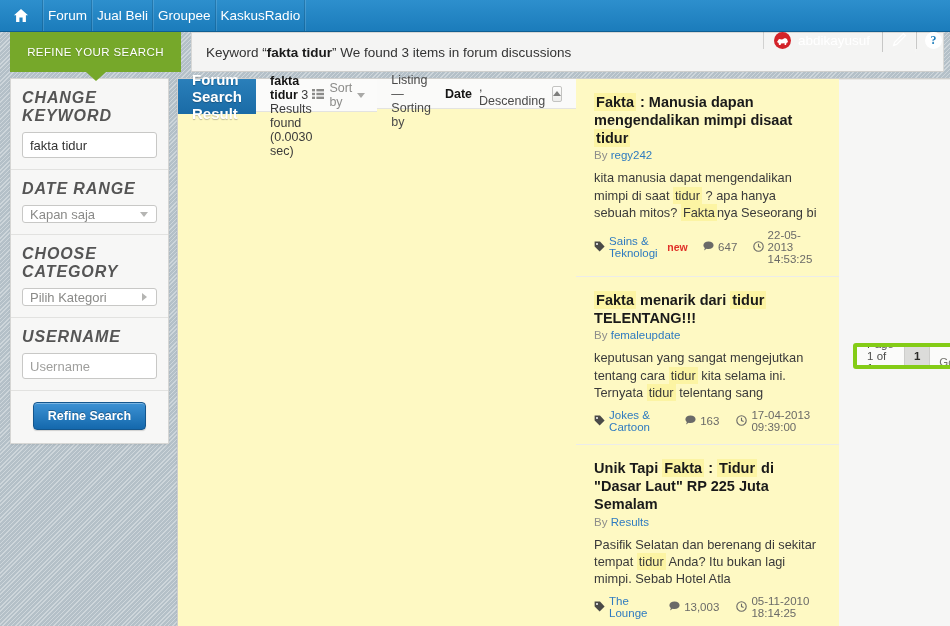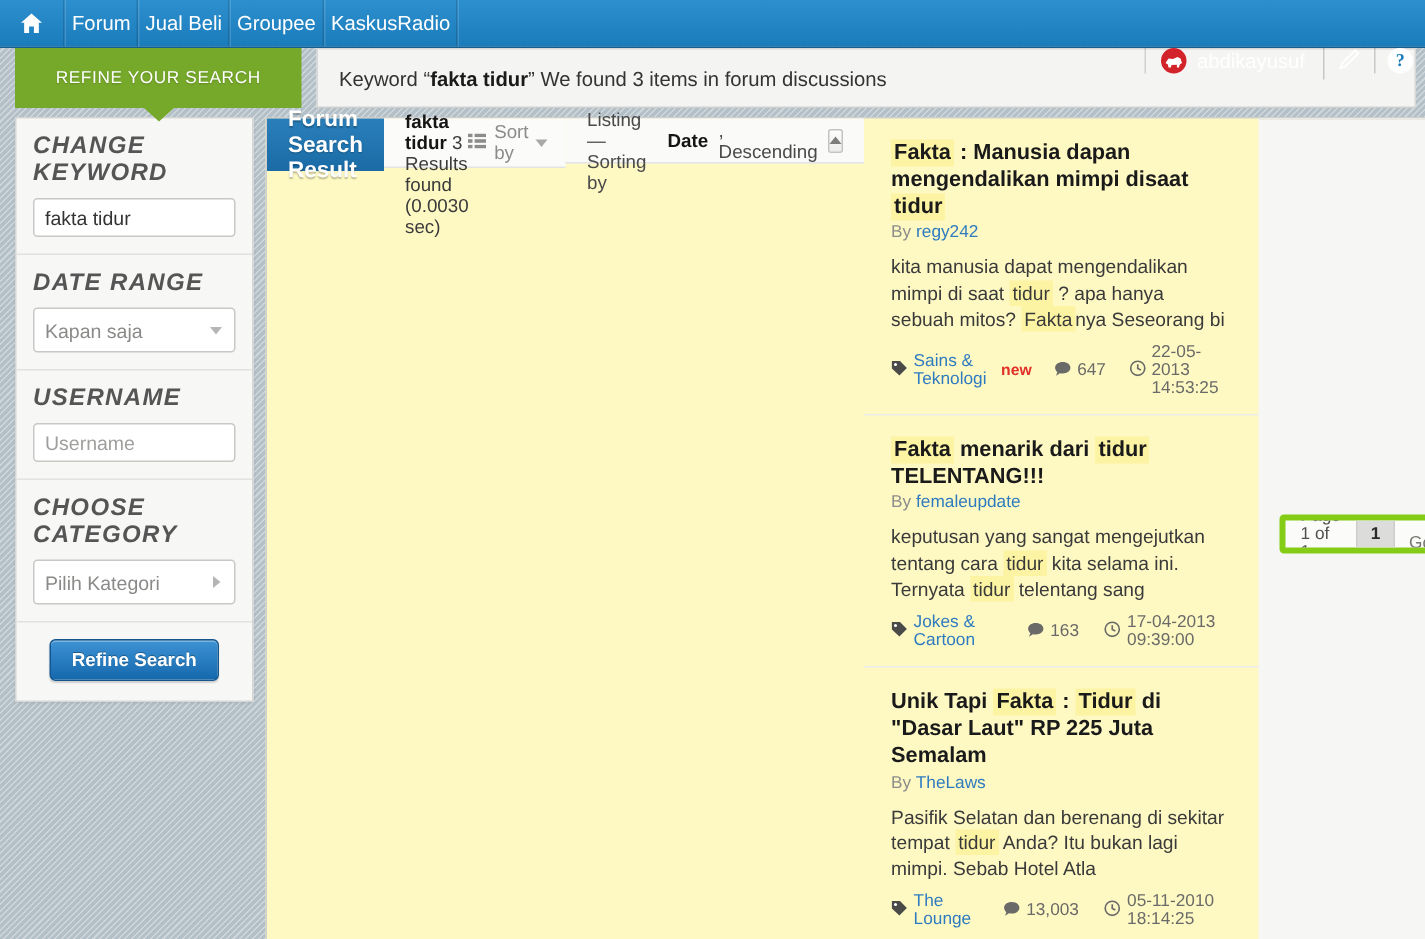--- a/index.html
+++ b/index.html
@@ -60,21 +60,21 @@
     display: flex; align-items: center; justify-content: center;
     font-family: "Liberation Serif", serif;
   }
 
   
   .strip {
     position: relative; height: 40px; display: flex; align-items: stretch;
     padding-left: 10px;
   }
   .refine-tab {
-    width: 191px; background: #76a82a;
+    width: 171px; background: #76a82a;
     color: #fff; font-size: 11.5px; letter-spacing: .4px;
     display: flex; align-items: center; justify-content: center;
     position: relative; cursor: pointer;
     text-shadow: 0 1px 1px rgba(0,0,0,.18);
   }
   .refine-tab::after {
     content: ""; position: absolute; left: 50%; bottom: -9px;
     transform: translateX(-50%);
     border-left: 10px solid transparent; border-right: 10px solid transparent;
     border-top: 9px solid #76a82a;
@@ -110,21 +110,21 @@
   }
   .sb-input {
     width: 100%; height: 26px;
     border: 1px solid #c8c8c6; border-radius: 3px;
     background: #fff; color: #333;
     font-family: "Liberation Sans", sans-serif; font-size: 13px;
     padding: 0 7px; outline: none;
   }
   .sb-input::placeholder { color: #9f9f9d; }
   .sb-select {
-    width: 100%; height: 30px;
+    width: 100%; height: 18px;
     border: 1px solid #c8c8c6; border-radius: 3px;
     background: #fff; color: #8a8a88; font-size: 13px;
     display: flex; align-items: center; padding: 0 7px;
     cursor: pointer; position: relative;
   }
   .sb-select .caret {
     position: absolute; right: 8px;
     width: 0; height: 0;
     border-left: 4px solid transparent; border-right: 4px solid transparent;
     border-top: 5px solid #b5b5b3;
@@ -295,30 +295,30 @@
 
     <div class="sb-group">
       <div class="sb-label">DATE RANGE</div>
       <div class="sb-select">
         <span>Kapan saja</span>
         <span class="caret"></span>
       </div>
     </div>
 
     <div class="sb-group">
-      <div class="sb-label">USERNAME</div>
-      <input class="sb-input" type="text" placeholder="Username" style="">
-    </div>
-
-    <div class="sb-group">
       <div class="sb-label">CHOOSE CATEGORY</div>
       <div class="sb-select">
         <span>Pilih Kategori</span>
         <span class="caret-right"></span>
       </div>
+    </div>
+
+    <div class="sb-group">
+      <div class="sb-label">USERNAME</div>
+      <input class="sb-input" type="text" placeholder="Username" style="">
     </div>
 
     <div class="sb-btn-wrap">
       <button class="sb-btn">Refine Search</button>
     </div>
   </div>
 
   <div class="main">
     <div class="panel-head">Forum Search Result</div>
 
@@ -403,21 +403,21 @@
         <span class="icon-clock"><svg width="11" height="11" viewBox="0 0 11 11">
                   <circle cx="5.5" cy="5.5" r="4.7" fill="none" stroke="#6a6a68" stroke-width="1.1"></circle>
                   <path d="M5.5 2.8 L5.5 5.6 L7.6 6.6" fill="none" stroke="#6a6a68" stroke-width="1.1"></path>
                 </svg></span>
         <span>17-04-2013 09:39:00</span>
       </span>
     </div>
   </div>
   <div class="result-item">
     <div class="r-title"><span>Unik Tapi </span><span class="hl">Fakta</span><span> : </span><span class="hl">Tidur</span><span> di "Dasar Laut" RP 225 Juta Semalam</span></div>
-    <div class="r-by"><span>By </span><a>TheLaws</a></div>
+    <div class="r-by"><span>By </span><a>Results</a></div>
     <div class="r-snip"><span>Pasifik Selatan dan berenang di sekitar tempat </span><span class="hl">tidur</span><span> Anda? Itu bukan lagi mimpi. Sebab Hotel Atla</span></div>
     <div class="r-meta">
       <span class="icon-tag"><svg width="11" height="11" viewBox="0 0 11 11">
                 <path d="M0.6 0.6 L6 0.6 L10.6 5.4 L5.6 10.4 L0.6 5.6 Z" fill="#4a4a48"></path>
                 <circle cx="3" cy="3" r="1" fill="#fff"></circle>
               </svg></span>
       <a class="meta-cat">The Lounge</a>
 
       <span class="meta-sep"></span>
       <span class="meta-grp">

